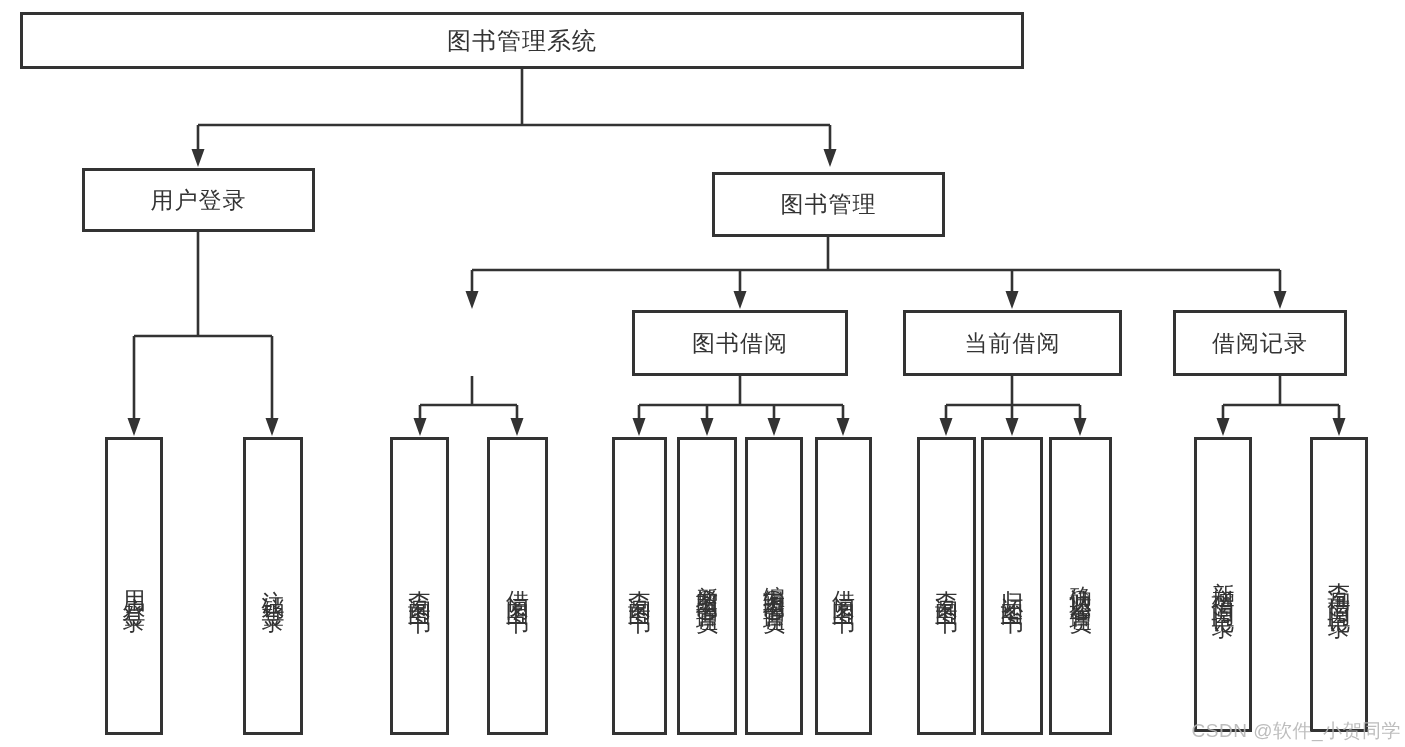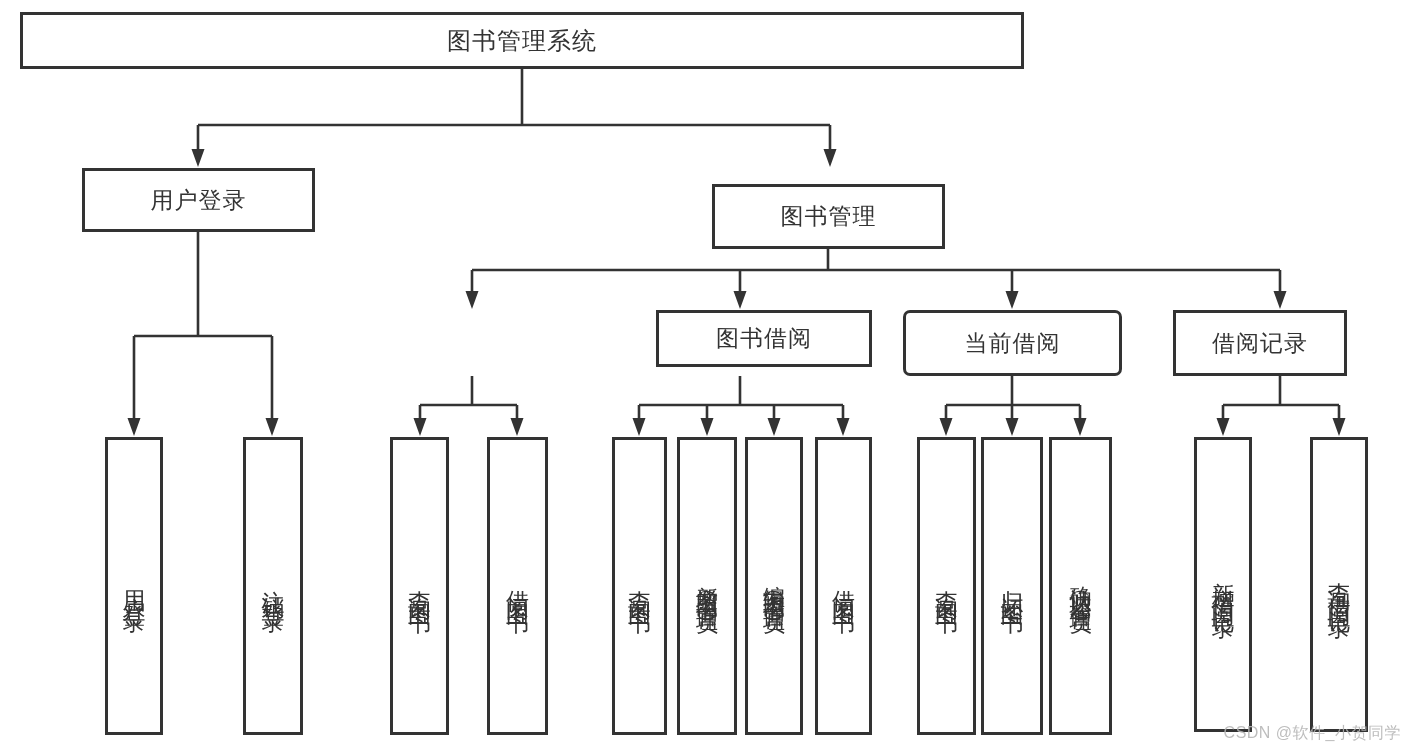--- a/index.html
+++ b/index.html
@@ -40,43 +40,43 @@
     line-height:1;
     letter-spacing:7px;
     font-size:23px;
     white-space:nowrap;
   }
   .node.v.tight span{letter-spacing:4px;font-size:22px;}
 
   
   .root{left:20px;  top:12px;  width:1004px;height:57px;}
   .l1a {left:82px;  top:168px; width:233px; height:64px;}
-  .l1b {left:712px; top:184px; width:233px; height:65px;}
+  .l1b {left:712px; top:172px; width:233px; height:65px;}
   .l2a {left:361px; top:310px; width:222px; height:66px;}
-  .l2b {left:656px; top:310px; width:216px; height:57px;}
-  .l2c {left:903px; top:310px; width:219px; height:66px;border-radius:7px;}
+  .l2b {left:632px; top:310px; width:216px; height:66px;}
+  .l2c {left:903px; top:310px; width:219px; height:66px;}
   .l2d {left:1173px;top:310px; width:174px; height:66px;}
   .lf1 {left:105px; top:437px; width:58px; height:298px;}
   .lf2 {left:243px; top:437px; width:60px; height:298px;}
   .lf3 {left:390px; top:437px; width:59px; height:298px;}
   .lf4 {left:487px; top:437px; width:61px; height:298px;}
   .lf5 {left:612px; top:437px; width:55px; height:298px;}
   .lf6 {left:677px; top:437px; width:60px; height:298px;}
   .lf7 {left:745px; top:437px; width:58px; height:298px;}
   .lf8 {left:815px; top:437px; width:57px; height:298px;}
   .lf9 {left:917px; top:437px; width:59px; height:298px;}
   .lf10{left:981px; top:437px; width:62px; height:298px;}
   .lf11{left:1049px;top:437px; width:63px; height:298px;}
   .lf12{left:1194px;top:437px; width:58px; height:295px;}
   .lf13{left:1310px;top:437px; width:58px; height:295px;}
 
   .watermark{
     position:absolute;
     right:4px;bottom:3px;
-    font-size:16px;
+    font-size:19px;
     color:var(--watermark);
     letter-spacing:0.5px;
     z-index:5;
     opacity:0.88;
   }
 </style>
 </head>
 <body>
 
 <div class="diagram">

